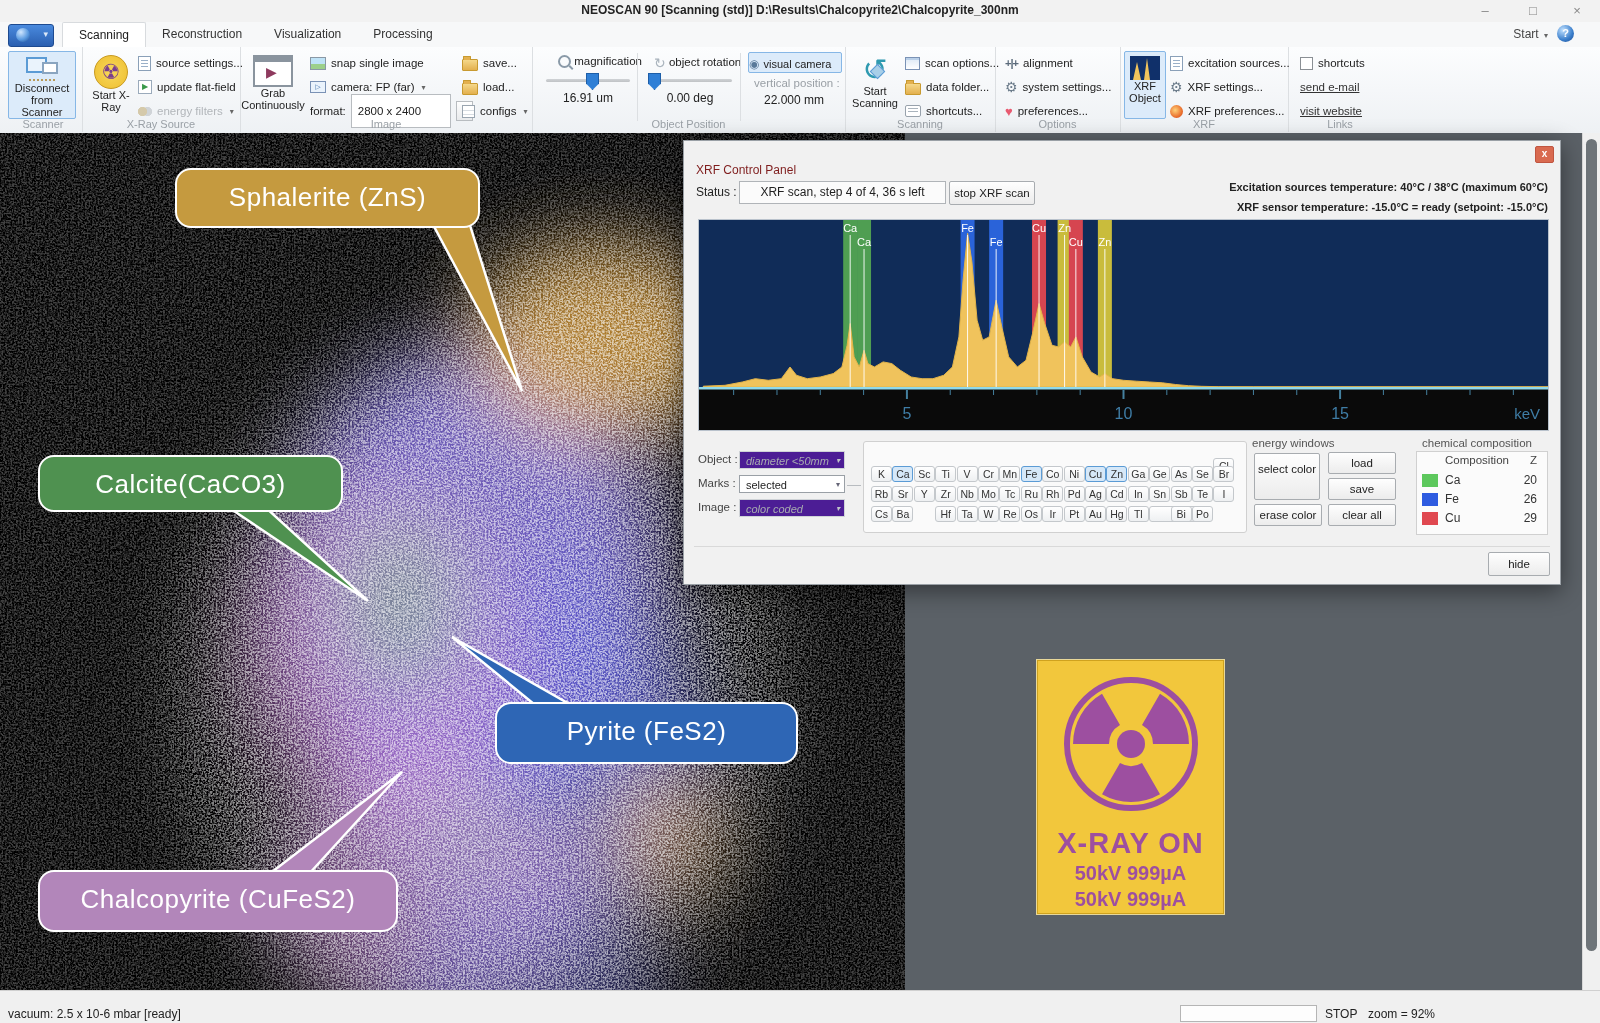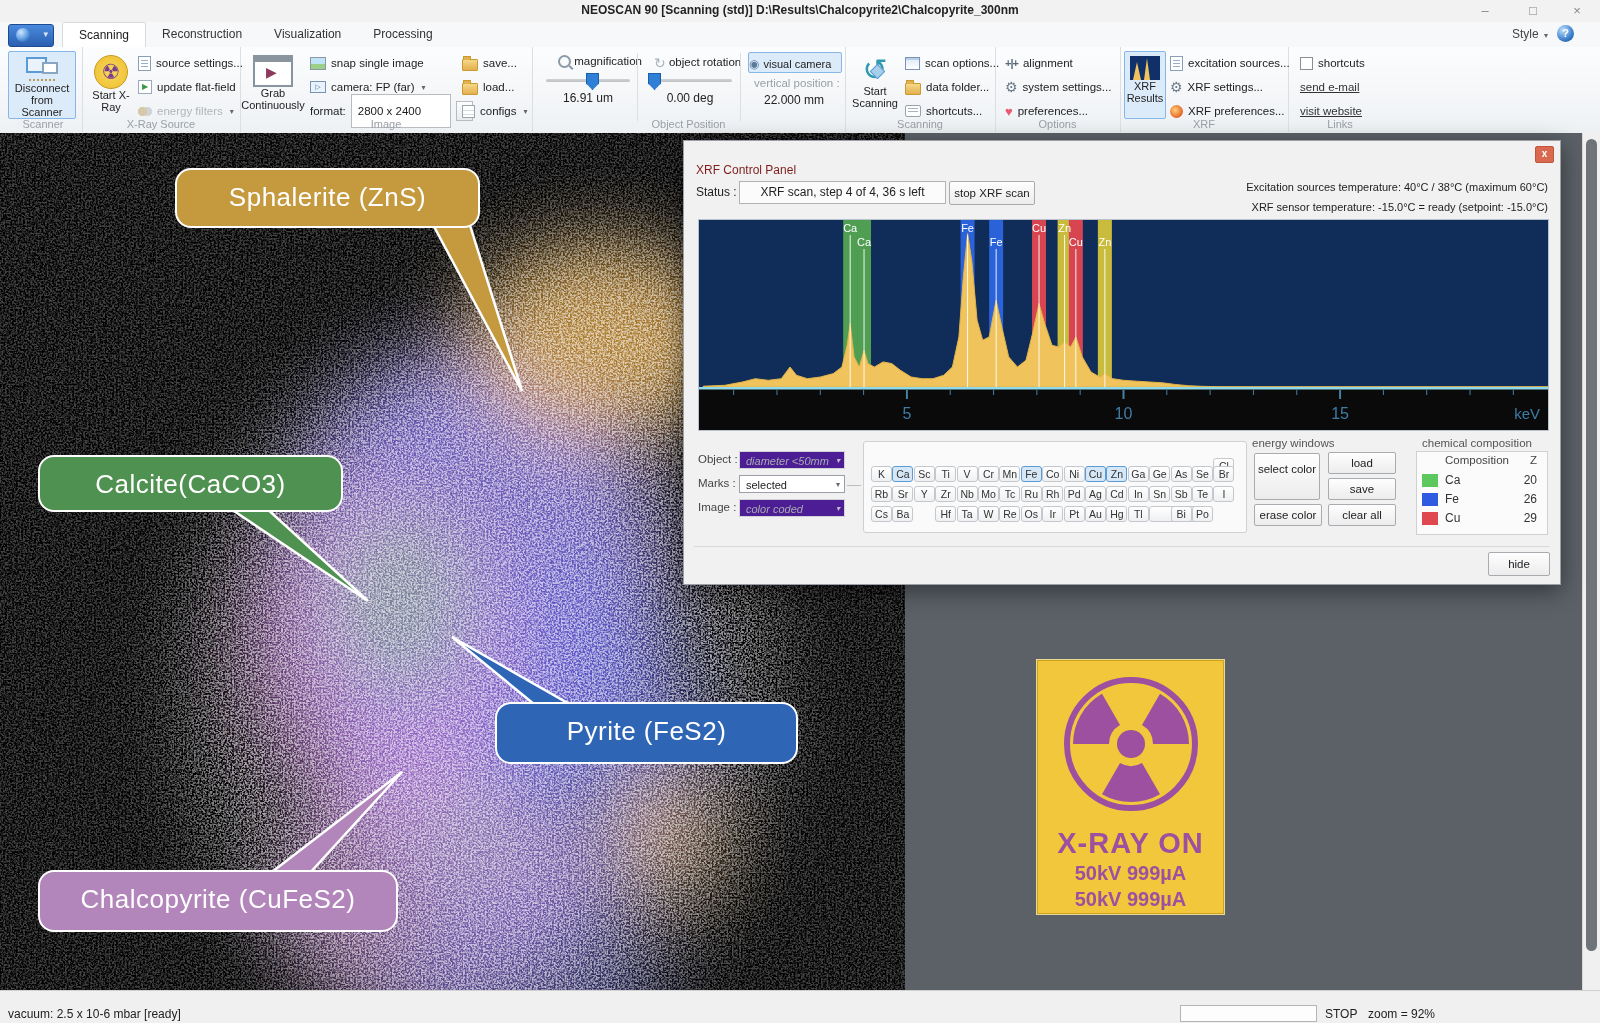--- a/index.html
+++ b/index.html
@@ -102,21 +102,21 @@
             border:1px solid #9aa0a6;box-shadow:0 6px 22px rgba(0,0,0,.45);z-index:10;}
   .ptitle{position:absolute;left:12px;top:22px;font-size:12px;color:#7f1d1d;}
   .pclose{position:absolute;right:6px;top:5px;width:17px;height:15px;background:#d96a50;border:1px solid #c05540;
           border-radius:2px;color:#fff;font-size:10px;font-weight:bold;text-align:center;line-height:14px;}
   .statlabel{position:absolute;font-size:12px;color:#222;}
   .statfield{position:absolute;left:55px;top:40px;width:205px;height:21px;background:#fbfbfb;border:1px solid #b0b4b8;
              font-size:12px;color:#222;text-align:center;line-height:21px;}
   .btn{background:linear-gradient(#fefefe,#ececec);border:1px solid #a8acb0;border-radius:2px;
        font-size:11.5px;color:#222;text-align:center;font-family:"Liberation Sans",sans-serif;}
   .stopbtn{position:absolute;left:265px;top:40px;width:84px;height:22px;line-height:22px;}
-  .temps{position:absolute;right:12px;top:36px;text-align:right;font-size:11px;color:#222;line-height:20px;}
+  .temps{position:absolute;right:12px;top:36px;text-align:right;font-size:11px;color:#222;line-height:20px;font-weight:bold;}
   #spectrum{position:absolute;left:14px;top:78px;border:1px solid #b9c2cc;background:#0a0a0a;}
   .fldlabel{position:absolute;font-size:11.5px;color:#444;}
   .dd{position:absolute;left:55px;width:106px;height:18px;border:1px solid #9aa0a6;background:#fff;font-size:11px;
       color:#222;line-height:18px;padding-left:6px;box-sizing:border-box;}
   .dd .arr{position:absolute;right:4px;top:0;font-size:8px;color:#667;}
   .dd.dis{background:#4c1d95;color:#a8acb0;border-color:#cfd3d7;font-style:italic;}
   .dd.dis .arr{color:#c0c4c8;}
   .connector{position:absolute;left:163px;top:344px;width:14px;height:1px;background:#b8bcc0;}
   #ptable{position:absolute;left:179px;top:300px;width:382px;height:90px;background:#fafafa;border:1px solid #d0d0d0;border-radius:3px;}
   .pcell{position:absolute;width:19px;height:14px;border:1px solid #c4c8cc;border-radius:3px;font-size:10.5px;color:#333;
@@ -155,21 +155,21 @@
     <div class="appbtn">
       <span class="orb"></span>
       <span class="caret">▾</span>
     </div>
     <div class="tabs">
       <span class="tab active">Scanning</span>
       <span class="tab">Reconstruction</span>
       <span class="tab">Visualization</span>
       <span class="tab">Processing</span>
     </div>
-    <span class="stylebox"><span>Style</span> <span class="caret-s">▾</span></span>
+    <span class="stylebox"><span>Start</span> <span class="caret-s">▾</span></span>
     <span class="helpicon">?</span>
   </div>
 
   <div class="ribbon">
 
     <div class="rgroup" style="left:4px;width:78px">
       <div class="bigbtn hl" style="left:4px;top:4px;width:66px;height:62px">
         <span class="ic ic-mons">
             <i class="m1"></i>
             <i class="m2"></i>
@@ -304,21 +304,21 @@
       </div>
       <div class="glabel">Options</div>
     </div>
 
     <div class="rgroup" style="left:1120px;width:168px">
       <div class="bigbtn hl" style="left:4px;top:4px;width:40px;height:62px">
         <svg width="30" height="24">
             <rect width="30" height="24" fill="#10306a"></rect>
             <polygon points="0,24 3,24 7,6 11,24 14,24 17,2 20,24 30,24" fill="#f0c35c"></polygon>
           </svg>
-        <span>XRF Results</span>
+        <span>XRF Object</span>
       </div>
       <div class="rcol" style="left:50px;top:6px">
         <div class="ritem">
             <span class="ic ic-doc"></span>
             <span>excitation sources...</span>
           </div>
         <div class="ritem">
             <span class="ic ic-gear">⚙</span>
             <span>XRF settings...</span>
           </div>

